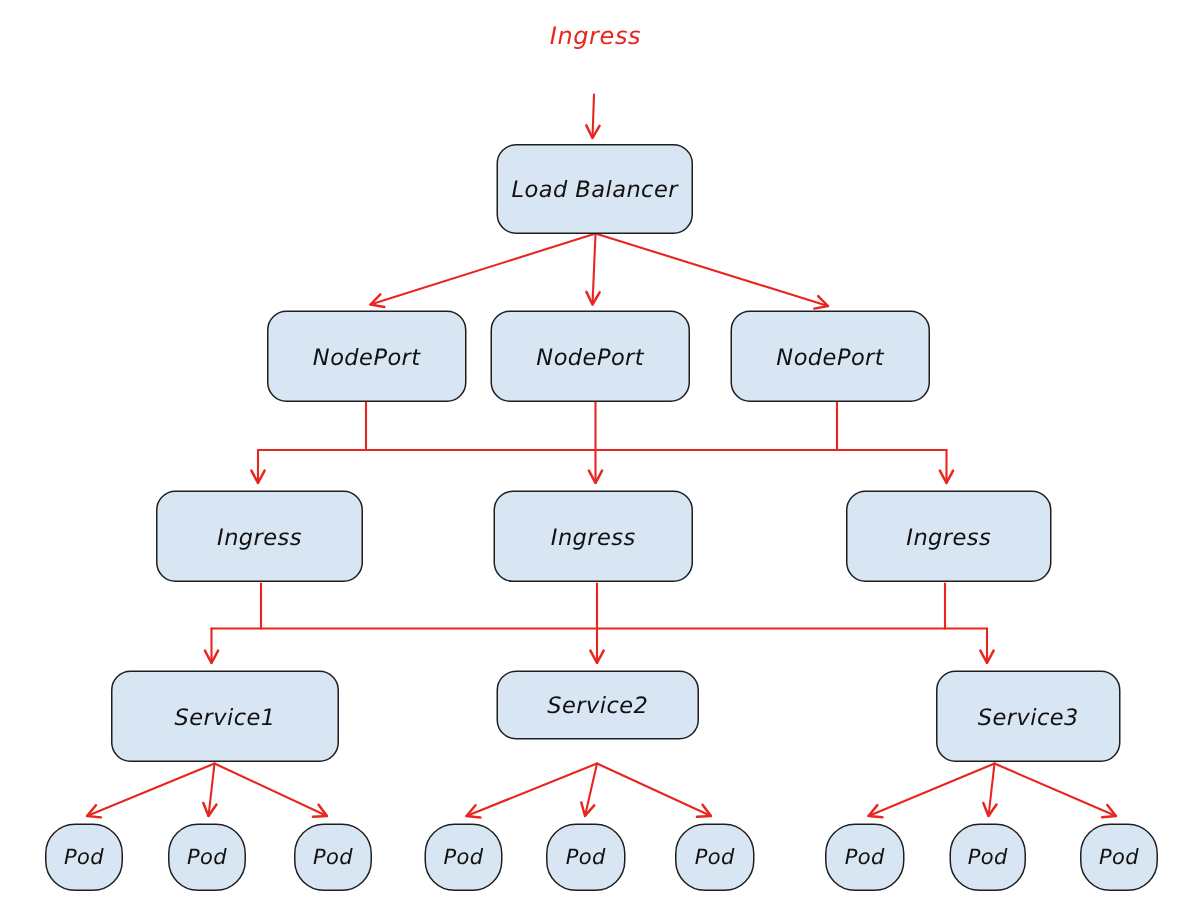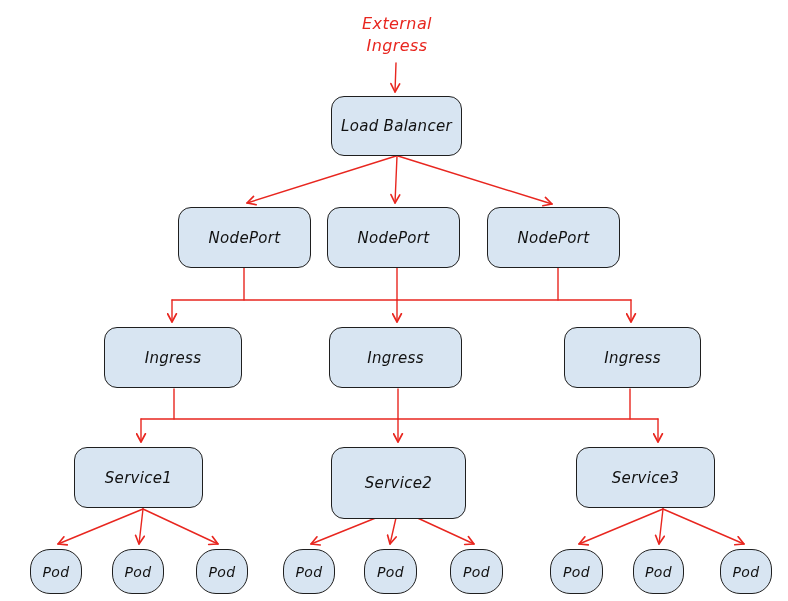--- a/index.html
+++ b/index.html
@@ -98,21 +98,20 @@
         <polyline points="398,509 311,544" class="edge" marker-end="url(#arrowhead)"></polyline>
         <polyline points="398,509 390,544" class="edge" marker-end="url(#arrowhead)"></polyline>
         <polyline points="398,509 474,544" class="edge" marker-end="url(#arrowhead)"></polyline>
         <polyline points="663,509 579,544" class="edge" marker-end="url(#arrowhead)"></polyline>
         <polyline points="663,509 659,544" class="edge" marker-end="url(#arrowhead)"></polyline>
         <polyline points="663,509 744,544" class="edge" marker-end="url(#arrowhead)"></polyline>
       </g>
   </svg>
 
   <div class="annotation">
-    <div>External</div>
     <div>Ingress</div>
   </div>
 
   <div id="nodes-layer">
       <div class="node" style="left: 331px; top: 96px; width: 131px; height: 60px;">
         <span>Load Balancer</span>
       </div>
       <div class="node" style="left: 178px; top: 207px; width: 133px; height: 61px;">
         <span>NodePort</span>
       </div>
@@ -124,27 +123,27 @@
       </div>
       <div class="node" style="left: 104px; top: 327px; width: 138px; height: 61px;">
         <span>Ingress</span>
       </div>
       <div class="node" style="left: 329px; top: 327px; width: 133px; height: 61px;">
         <span>Ingress</span>
       </div>
       <div class="node" style="left: 564px; top: 327px; width: 137px; height: 61px;">
         <span>Ingress</span>
       </div>
-      <div class="node" style="left: 74px; top: 447px; width: 129px; height: 61px;">
+      <div class="node" style="left: 74px; top: 447px; width: 152px; height: 61px;">
         <span>Service1</span>
       </div>
-      <div class="node" style="left: 331px; top: 447px; width: 135px; height: 72px; justify-content: center;">
+      <div class="node" style="left: 331px; top: 447px; width: 135px; height: 46px; justify-content: center;">
         <span>Service2</span>
       </div>
-      <div class="node" style="left: 576px; top: 447px; width: 139px; height: 61px;">
+      <div class="node" style="left: 624px; top: 447px; width: 123px; height: 61px;">
         <span>Service3</span>
       </div>
       <div class="node pod" style="left: 30px; top: 549px; width: 52px; height: 45px;">
         <span>Pod</span>
       </div>
       <div class="node pod" style="left: 112px; top: 549px; width: 52px; height: 45px;">
         <span>Pod</span>
       </div>
       <div class="node pod" style="left: 196px; top: 549px; width: 52px; height: 45px;">
         <span>Pod</span>

